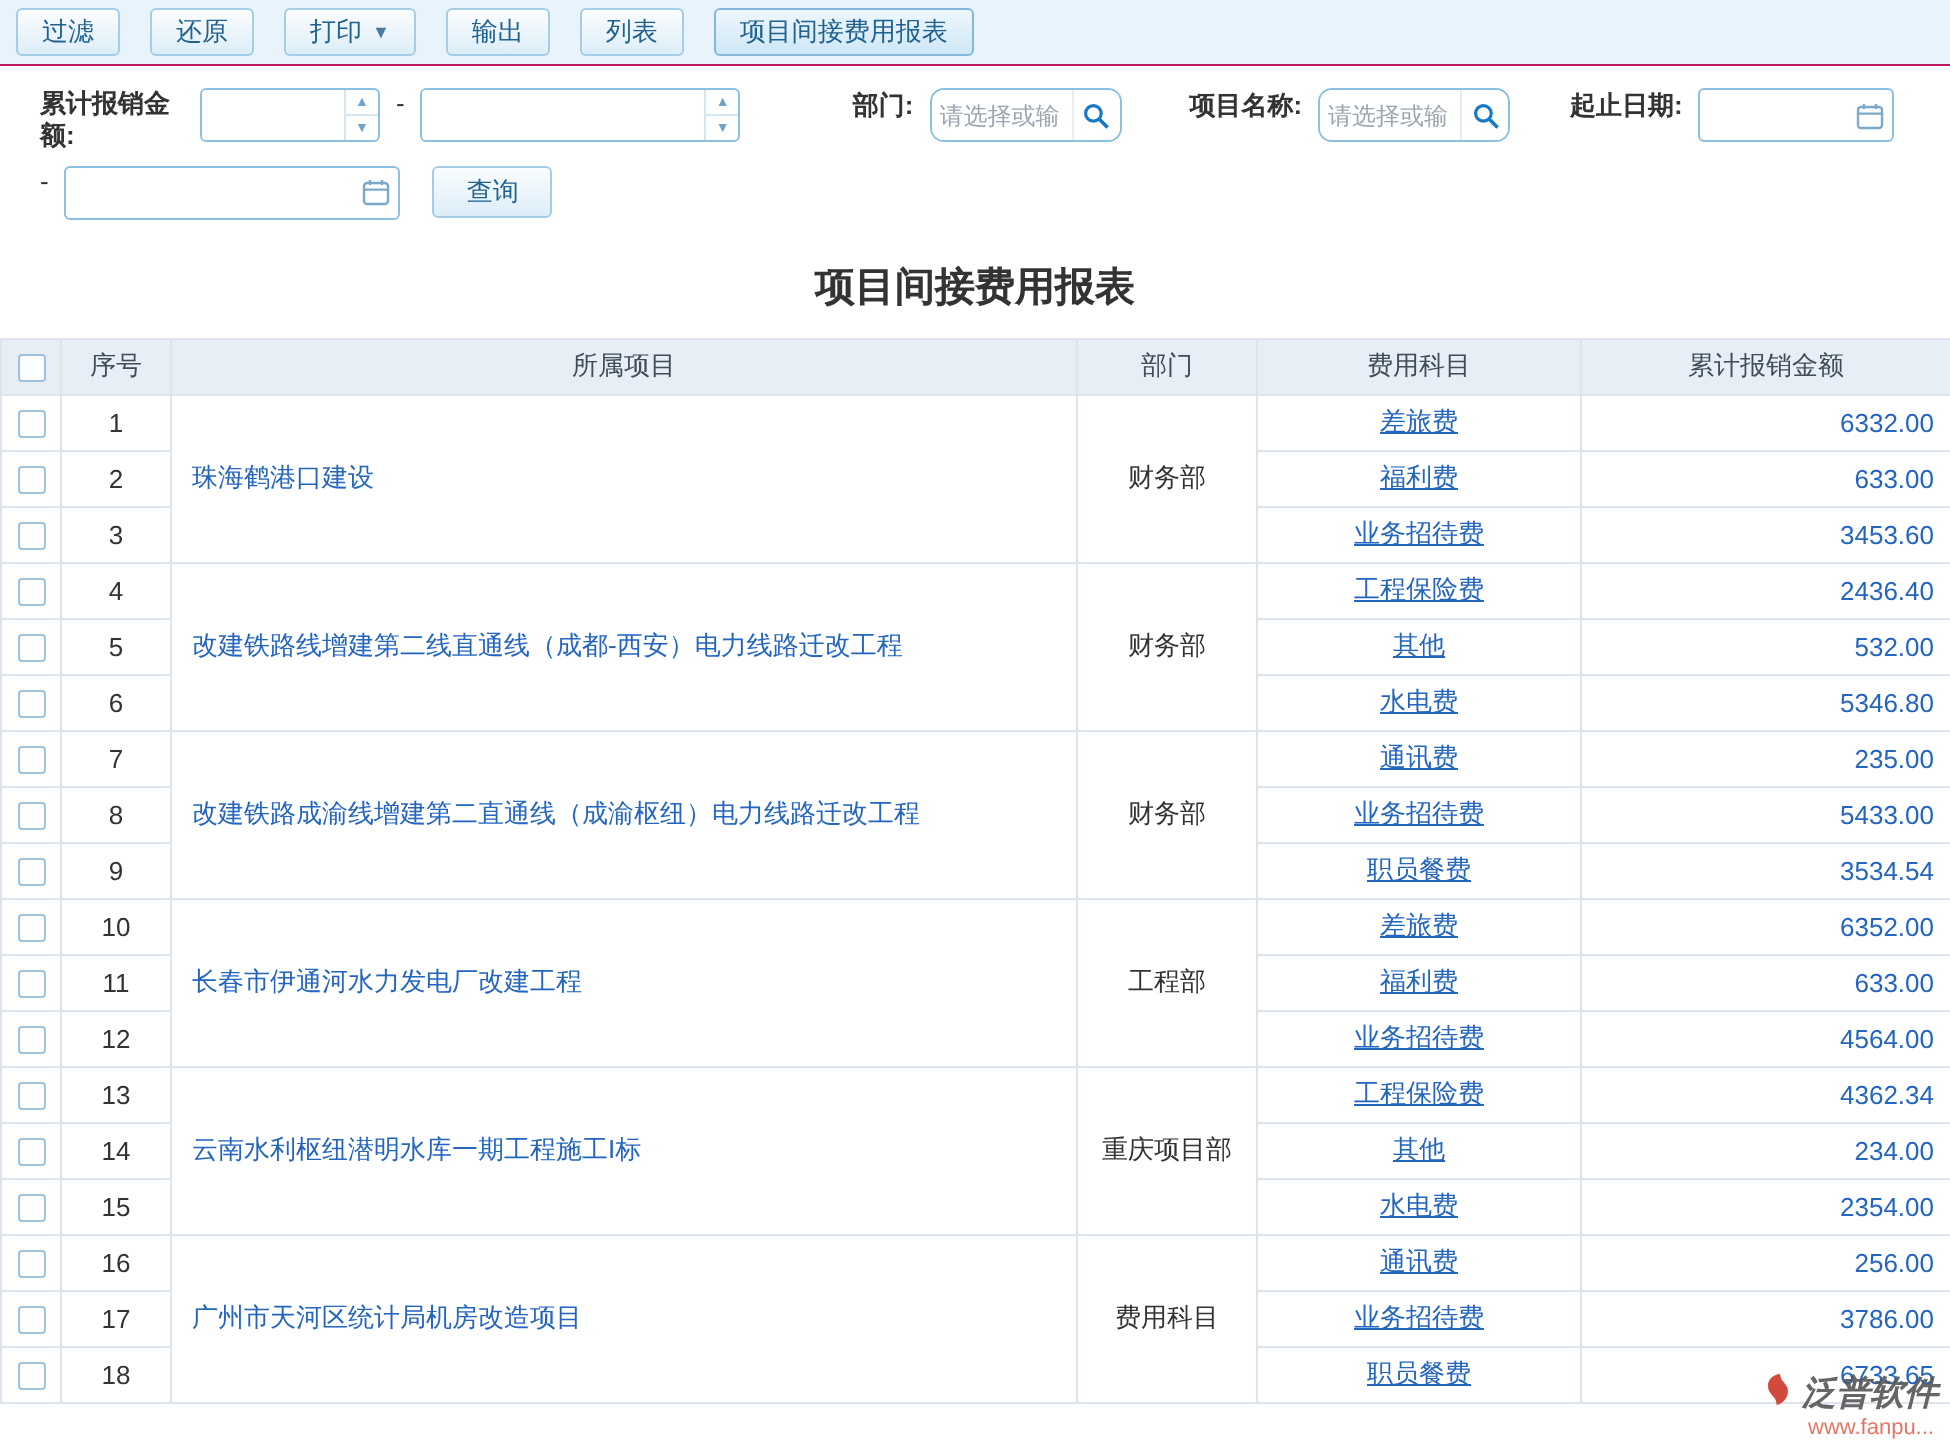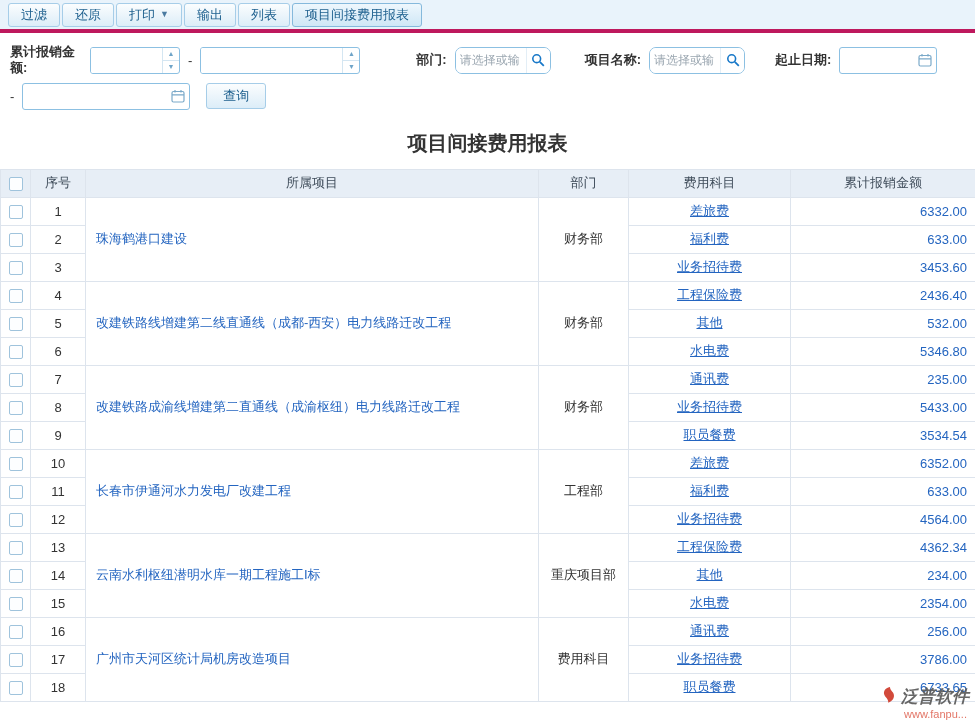--- a/index.html
+++ b/index.html
@@ -6,35 +6,35 @@
   html,body { margin:0; padding:0; }
   body {
     width: 975px; height: 724px; overflow: hidden;
     background: #fff; position: relative;
     font-family: "Liberation Sans", sans-serif;
     font-size: 13px; color: #333;
   }
 
   
   .toolbar {
-    height: 33px; background: #e9f3fb; border-bottom: 4px solid #be185d;
-    display: flex; align-items: center; gap: 2px; padding: 0 8px;
+    height: 33px; background: #e9f3fb; border-bottom: 1px solid #be185d;
+    display: flex; align-items: center; gap: 15px; padding: 0 8px;
   }
   .tbtn {
     height: 24px; padding: 0 12px; border: 1px solid #a6cde8; border-radius: 3px;
     background: linear-gradient(#fbfdfe, #dcedf8);
     color: #1f618f; font-size: 13px; display: inline-flex; align-items: center; gap: 5px;
     cursor: pointer; white-space: nowrap;
   }
   .tbtn.active { background: linear-gradient(#eef7fd, #cfe7f6); border-color: #85b9dc; }
   .caret { font-size: 9px; color: #4a7aa0; line-height: 1; }
 
   
   .filters { padding: 5px 10px 4px 10px; background: #fff; }
-  .frow { display: flex; align-items: center; margin: 6px 0; }
+  .frow { display: flex; align-items: flex-start; margin: 6px 10px; }
   .flabel { font-weight: bold; color: #333; white-space: nowrap; }
   .flabel.wrap { width: 72px; white-space: normal; line-height: 1.25; }
   .dash { margin: 0 8px; color: #333; }
 
   .spin {
     display: flex; height: 27px; border: 1px solid #8cc0e2; border-radius: 3px;
     background: #fff; overflow: hidden;
   }
   .spin input { border: none; outline: none; flex: 1; min-width: 0; padding: 0 5px; font-size: 12px; }
   .spin .arrows { width: 17px; border-left: 1px solid #d4e6f2; display: flex; flex-direction: column; }

